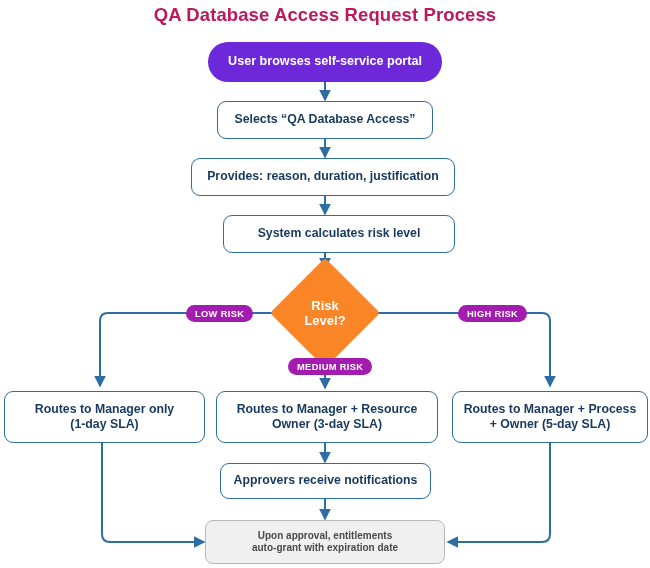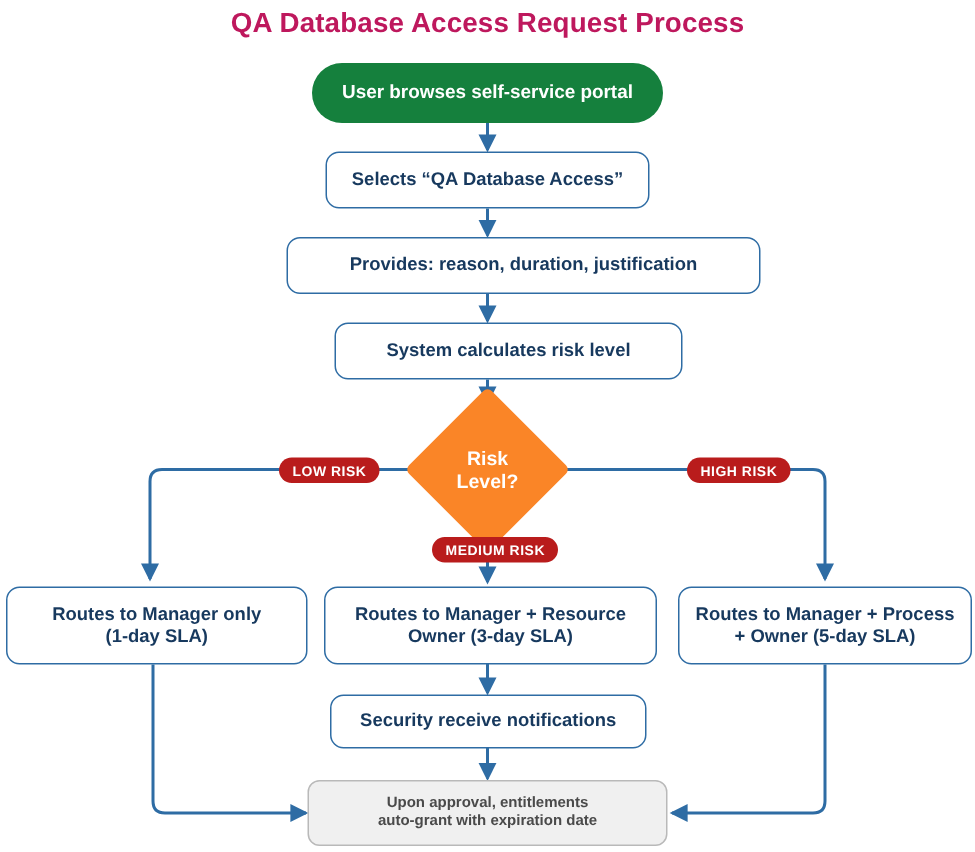--- a/index.html
+++ b/index.html
@@ -31,21 +31,21 @@
     position: absolute;
     display: flex;
     align-items: center;
     justify-content: center;
     text-align: center;
     font-weight: bold;
     line-height: 1.25;
   }
 
   .node-start {
-    background: #15803d;
+    background: #6d28d9;
     color: #ffffff;
     border-radius: 22px;
     font-size: 12.6px;
   }
 
   .node-step {
     background: #ffffff;
     border: 1.6px solid #2e6ca4;
     border-radius: 9px;
     color: #17395e;
@@ -74,21 +74,21 @@
     color: #ffffff;
     font-weight: bold;
     font-size: 13px;
     line-height: 1.18;
     pointer-events: none;
   }
 
   .badge {
     position: absolute;
     display: flex; align-items: center; justify-content: center;
-    background: #b91c1c;
+    background: #a21caf;
     color: #ffffff;
     border-radius: 11px;
     font-size: 9.3px;
     font-weight: bold;
     letter-spacing: .35px;
     height: 17px;
     padding: 0 9px;
     white-space: nowrap;
   }
 </style>
@@ -121,21 +121,21 @@
   </svg>
 
   <div class="node node-start" style="left:208px; top:42px; width:234px; height:40px;">
     <span>User browses self-service portal</span>
   </div>
 
   <div class="node node-step" style="left:217px; top:101px; width:216px; height:38px;">
     <span>Selects “QA Database Access”</span>
   </div>
 
-  <div class="node node-step" style="left:191px; top:158px; width:316px; height:38px;align-items:center;">
+  <div class="node node-step" style="left:191px; top:158px; width:264px; height:38px;align-items:center;">
     <span>Provides: reason, duration, justification</span>
   </div>
 
   <div class="node node-step" style="left:223px; top:215px; width:232px; height:38px;">
     <span>System calculates risk level</span>
   </div>
 
   <div class="diamond" style="left:286px; top:274px;"></div>
   <div class="diamond-label" style="left:275px; top:292px; width:100px; height:42px;">
     <div>
@@ -171,21 +171,21 @@
   </div>
 
   <div class="node node-step" style="left:452px; top:391px; width:196px; height:52px;">
     <div>
       <div>Routes to Manager + Process</div>
       <div>+ Owner (5-day SLA)</div>
     </div>
   </div>
 
   <div class="node node-step" style="left:220px; top:463px; width:211px; height:36px;">
-    <span>Security receive notifications</span>
+    <span>Approvers receive notifications</span>
   </div>
 
   <div class="node node-end" style="left:205px; top:520px; width:240px; height:44px;">
     <div>
       <div>Upon approval, entitlements</div>
       <div>auto-grant with expiration date</div>
     </div>
   </div>
 
 </div>

